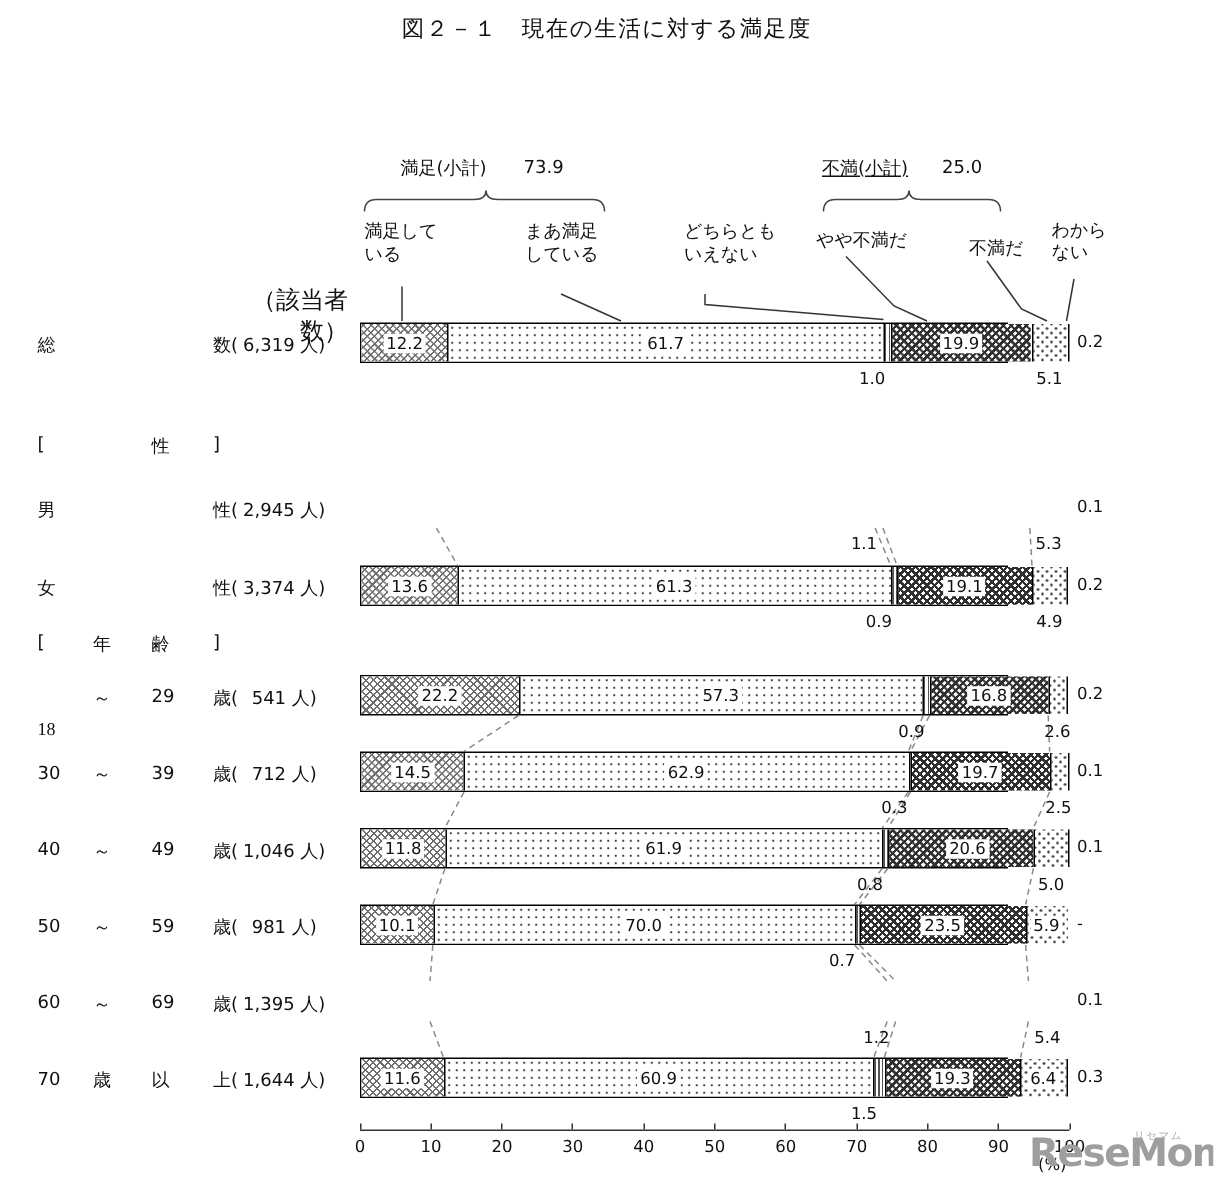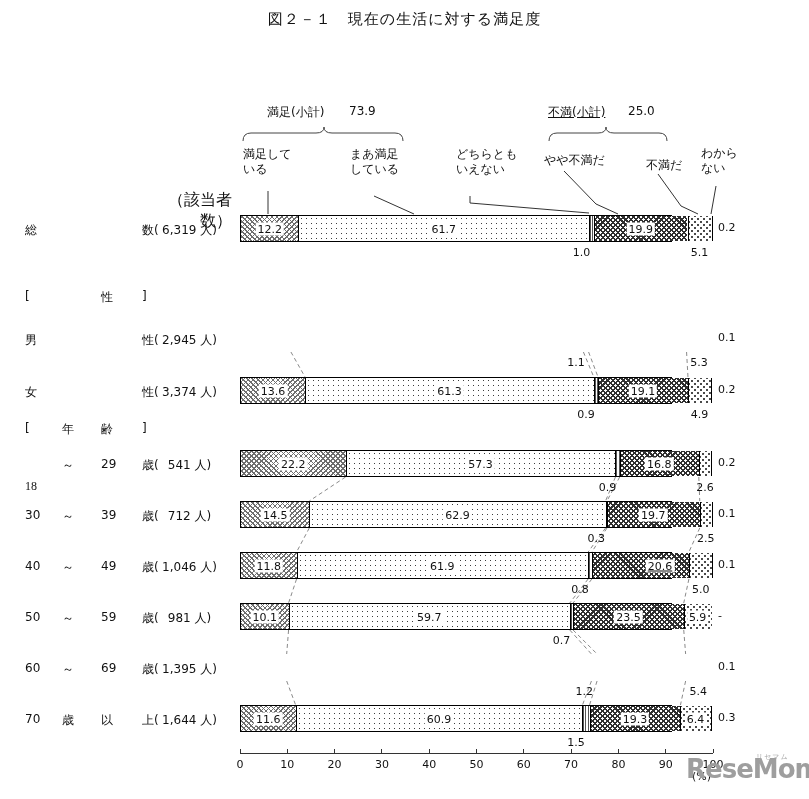--- a/index.html
+++ b/index.html
@@ -193,36 +193,36 @@
       <div class="blabel" style="left: 580.011px; top: 583px;">0.8</div>
       <div class="blabel" style="left: 700.696px; top: 583px;">5.0</div>
       <div class="rlabel" style="left: 718px; top: 558px;">0.1</div>
       <div class="bar" style="left: 240px; top: 552px;">
         <div class="seg p0" style="left: 0px; width: 55.578px;"></div>
         <div class="chip" style="left: 27.789px;">11.8</div>
         <div class="seg p1 sep" style="left: 55.578px; width: 291.549px;"></div>
         <div class="chip" style="left: 201.352px;">61.9</div>
         <div class="seg p2 sep" style="left: 347.127px; width: 3.768px;"></div>
         <div class="seg p3 sep" style="left: 350.895px; width: 97.026px;"></div>
-        <div class="chip" style="left: 419px; text-decoration: underline;">20.6</div>
+        <div class="chip" style="left: 404px;">20.6</div>
         <div class="seg p4 sep" style="left: 447.921px; width: 23.55px;"></div>
         <div class="seg p5 sep" style="left: 471.471px; width: 0.471px;"></div>
       </div>
       <div class="rl" style="left: 25px; top: 610px;">50</div>
       <div class="rl" style="left: 62px; top: 610px;">～</div>
       <div class="rl" style="left: 101px; top: 610px;">59</div>
       <div class="rl" style="left: 142px; top: 610px;">歳(</div>
       <div class="count" style="left: 146px; top: 610px; width: 87px;">981 人)</div>
       <div class="blabel" style="left: 561.407px; top: 634px;">0.7</div>
       <div class="rlabel" style="left: 718px; top: 609px;">-</div>
       <div class="bar" style="left: 240px; top: 603px;">
         <div class="seg p0" style="left: 0px; width: 47.571px;"></div>
         <div class="chip" style="left: 23.7855px;">10.1</div>
         <div class="seg p1 sep" style="left: 47.571px; width: 281.187px;"></div>
-        <div class="chip" style="left: 188.165px;">59.7</div>
+        <div class="chip" style="left: 188.165px;">70.0</div>
         <div class="seg p2 sep" style="left: 328.758px; width: 3.297px;"></div>
         <div class="seg p3 sep" style="left: 332.055px; width: 110.685px;"></div>
         <div class="chip" style="left: 387.397px;">23.5</div>
         <div class="seg p4 sep" style="left: 442.74px; width: 27.789px;"></div>
         <div class="chip" style="left: 456.635px;">5.9</div>
       </div>
       <div class="rl" style="left: 25px; top: 661px;">60</div>
       <div class="rl" style="left: 62px; top: 661px;">～</div>
       <div class="rl" style="left: 101px; top: 661px;">69</div>
       <div class="rl" style="left: 142px; top: 661px;">歳(</div>

